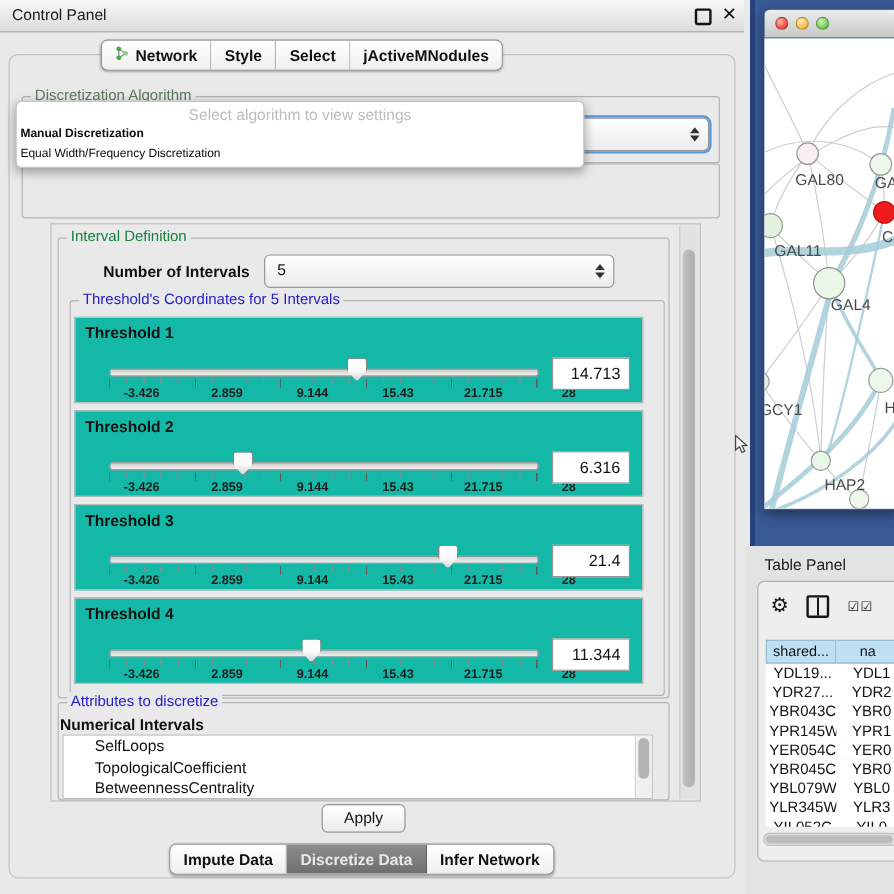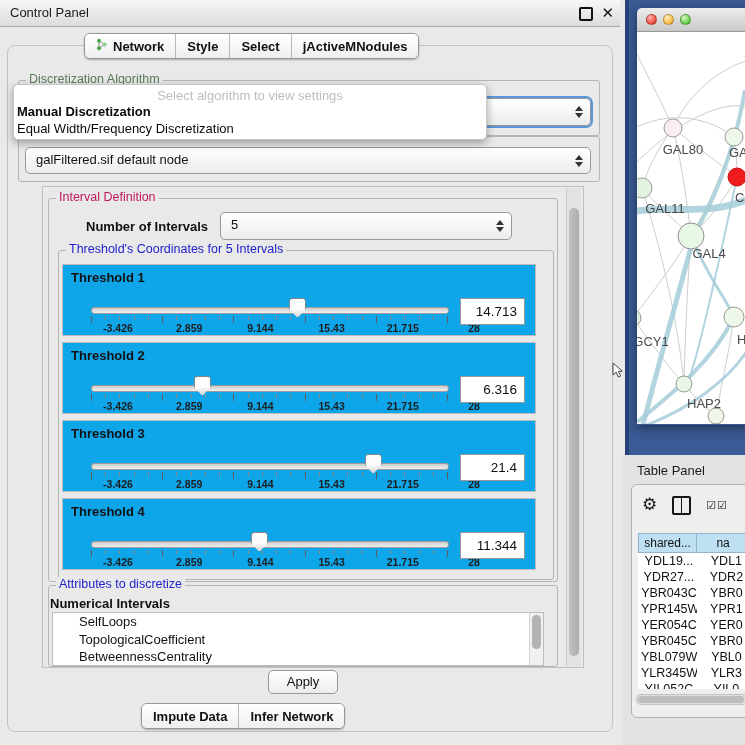--- a/index.html
+++ b/index.html
@@ -21,55 +21,55 @@
   #tabbar{left:84px;top:33px;}
   #bottom-tabbar{left:141px;top:703px;}
   .tab{display:flex;align-items:center;gap:5px;padding:0 11px;font-size:13px;font-weight:bold;
     background:linear-gradient(#ffffff,#efefef);border-right:1px solid #b9b9b9;color:#111;white-space:nowrap;}
   .tab:last-child{border-right:none;}
   .tab.selected{background:linear-gradient(#8d8d8d,#6e6e6e);color:#e9e9e9;border-right-color:#5f5f5f;}
 
   .grp{position:absolute;border:1px solid #b5b5b5;border-radius:3px;}
   .grp-title{position:absolute;top:-9px;left:7px;background:#e9e9e9;padding:0 3px;
     font-size:12.5px;line-height:15px;white-space:nowrap;}
-  .t-green{color:#be185d;}
+  .t-green{color:#15803d;}
   .t-blue{color:#2121cc;}
   .t-dim{color:#5a7a5a;}
 
   .combo{position:absolute;background:linear-gradient(#ffffff,#ececec);
     border:1px solid #989898;border-radius:5px;font-size:13px;}
   .combo .val{padding:0 10px;line-height:23px;overflow:hidden;white-space:nowrap;}
   .stepper{position:absolute;right:7px;top:50%;transform:translateY(-50%);
     display:flex;flex-direction:column;gap:2px;align-items:center;}
   .arr-up{width:0;height:0;border-left:4px solid transparent;border-right:4px solid transparent;border-bottom:5px solid #333;}
   .arr-dn{width:0;height:0;border-left:4px solid transparent;border-right:4px solid transparent;border-top:5px solid #333;}
 
   #algo-group{left:18px;top:80px;width:580px;height:54px;z-index:1;}
   #algo-combo{left:6px;top:17px;width:564px;height:26px;box-shadow:0 0 0 2px #5b97d8;z-index:1;}
 
   #algo-popup{position:absolute;left:13px;top:84px;width:472px;z-index:10;background:#fff;
     border:1px solid #c6c6c6;border-radius:5px;box-shadow:0 3px 9px rgba(0,0,0,.35);padding-bottom:2px;}
   #algo-popup .hint{text-align:center;color:#bdbdbd;font-size:13px;padding:3px 0 0 0;line-height:15px;}
-  .popup-item{font-size:13px;line-height:17px;padding:0 3px;color:#0a0a0a;white-space:nowrap;}
+  .popup-item{font-size:10px;line-height:17px;padding:0 3px;color:#0a0a0a;white-space:nowrap;}
   .popup-item.bold{font-weight:bold;}
 
   #tabledata-group{left:18px;top:136px;width:580px;height:44px;}
   #table-combo{left:6px;top:10px;width:564px;height:25px;}
 
   #scroll-area{position:absolute;left:42px;top:186px;width:540px;height:480px;
     border:1px solid #c0c0c0;background:#e9e9e9;}
   #v-scroll{position:absolute;right:2px;top:1px;bottom:1px;width:14px;background:#e2e2e2;border-left:1px solid #cccccc;}
   #v-thumb{position:absolute;left:2px;right:2px;top:20px;bottom:10px;background:linear-gradient(to right,#c2c2c2,#adadad);border-radius:6px;}
 
   #interval-group{left:48px;top:198px;width:508px;height:382px;}
   #noi-label{position:absolute;left:86px;top:219px;font-size:13px;font-weight:bold;}
   #noi-combo{left:220px;top:212px;width:290px;height:26px;}
   #thr-group{left:58px;top:250px;width:494px;height:328px;}
 
-  .thr-box{position:absolute;left:62px;width:472px;height:70px;border:1px solid #bdbdbd;background:#0ea5e9;}
+  .thr-box{position:absolute;left:62px;width:472px;height:70px;border:1px solid #bdbdbd;background:#14b8a6;}
   .thr-label{position:absolute;left:8px;top:5px;font-size:13px;font-weight:bold;}
   .thr-track{position:absolute;left:28px;top:42px;width:356px;height:5px;border:1px solid #9c9c9c;
     border-radius:3px;background:linear-gradient(#cccccc,#f0f0f0);}
   .thr-thumb{position:absolute;top:33px;width:15px;height:18px;
     background:linear-gradient(#fcfcfc 55%,#d6d6d6);border:1px solid #878787;
     border-radius:3px;clip-path:polygon(6% 0,94% 0,100% 10%,100% 52%,50% 100%,0 52%,0 10%);}
   .ticks-minor{position:absolute;left:28px;top:51px;width:357px;height:4px;
     background:repeating-linear-gradient(to right,#8a8a8a 0 1px,transparent 1px 14.24px);}
   .ticks-major{position:absolute;left:28px;top:51px;width:357px;height:7px;
     background:repeating-linear-gradient(to right,#5d5d5d 0 1px,transparent 1px 71.2px);}
@@ -172,27 +172,20 @@
 <div id="algo-popup">
   <div class="hint">Select algorithm to view settings</div>
   <div id="popup-items">
       <div class="popup-item bold">Manual Discretization</div>
       <div class="popup-item">Equal Width/Frequency Discretization</div>
     </div>
 </div>
 
 <div id="tabledata-group" class="grp">
   <span class="grp-title">Table Data</span>
-  <div id="table-combo" class="combo">
-    <div class="val">galFiltered.sif default node</div>
-    <div class="stepper">
-        <span class="arr-up"></span>
-        <span class="arr-dn"></span>
-      </div>
-  </div>
 </div>
 
 <div id="scroll-area">
   <div id="v-scroll">
       <div id="v-thumb"></div>
     </div>
 </div>
 
 <div id="interval-group" class="grp">
   <span class="grp-title t-green">Interval Definition</span>
@@ -280,20 +273,23 @@
   <div id="attr-scroll">
       <div id="attr-thumb"></div>
     </div>
 </div>
 
 <div id="apply-btn">Apply</div>
 
 <div id="bottom-tabbar" class="tabbar">
     <div class="tab">
       <span>Impute Data</span>
+    </div>
+    <div class="tab selected">
+      <span>Discretize Data</span>
     </div>
     <div class="tab">
       <span>Infer Network</span>
     </div>
   </div>
 
 <div id="network-area">
   <div id="net-window">
     <div id="net-titlebar">
       <span class="tl red"></span>

